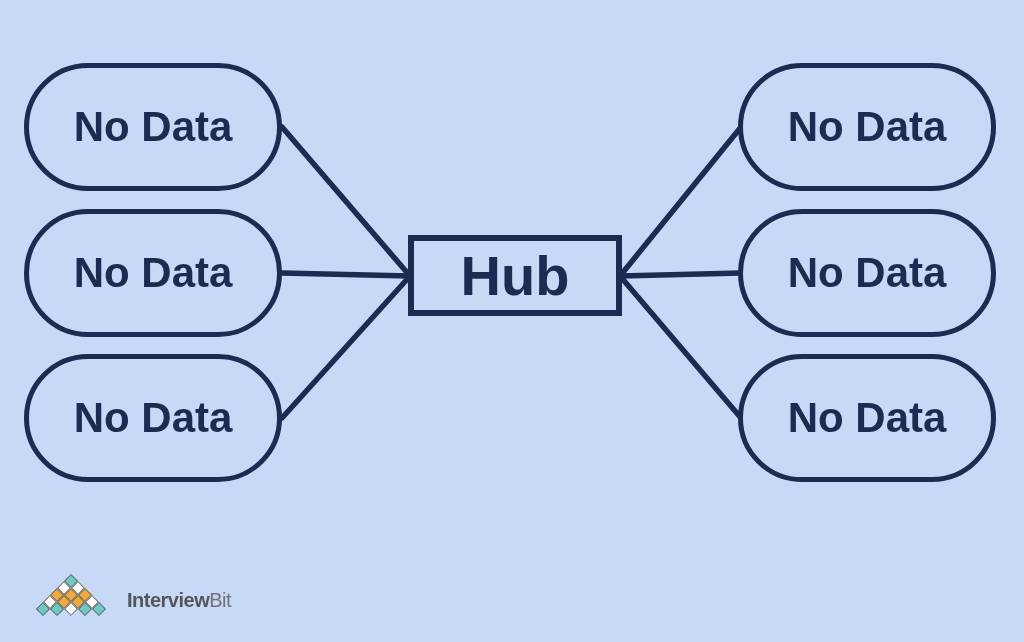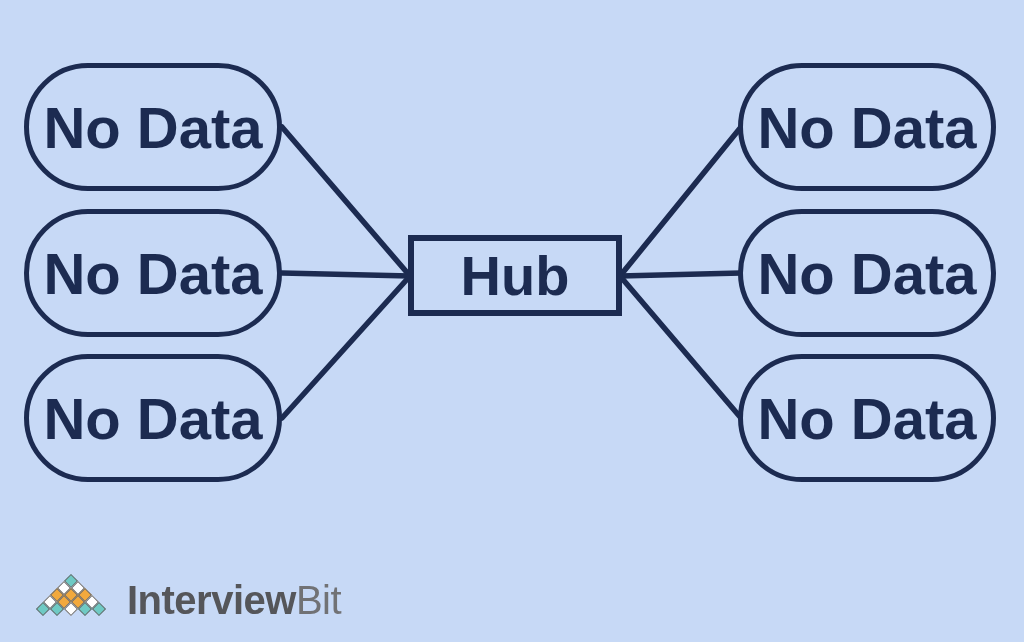--- a/index.html
+++ b/index.html
@@ -43,21 +43,21 @@
     justify-content:center;
     box-sizing:border-box;
     color:var(--stroke);
     font-weight:700;
   }
   .pill{
     width:258px;
     height:128px;
     border:5px solid var(--stroke);
     border-radius:64px;
-    font-size:58px;
+    font-size:42px;
     background:var(--background);
   }
   .hub{
     left:408px;
     top:235px;
     width:214px;
     height:81px;
     border:6px solid var(--stroke);
     font-size:56px;
     background:var(--background);
@@ -86,21 +86,21 @@
     width:8px;
     height:8px;
     border:1.5px solid var(--logo-outline);
     transform:rotate(45deg);
     box-sizing:content-box;
   }
   .diamond.teal{background:var(--logo-teal);}
   .diamond.orange{background:var(--logo-orange);}
   .diamond.white{background:var(--logo-white);}
   .logo-text{
-    font-size:40px;
+    font-size:20px;
     letter-spacing:-0.5px;
     margin-top:8px;
     white-space:nowrap;
   }
   .logo-text .lt1{
     font-weight:700;
     color:var(--logo-text-primary);
   }
   .logo-text .lt2{
     font-weight:400;

